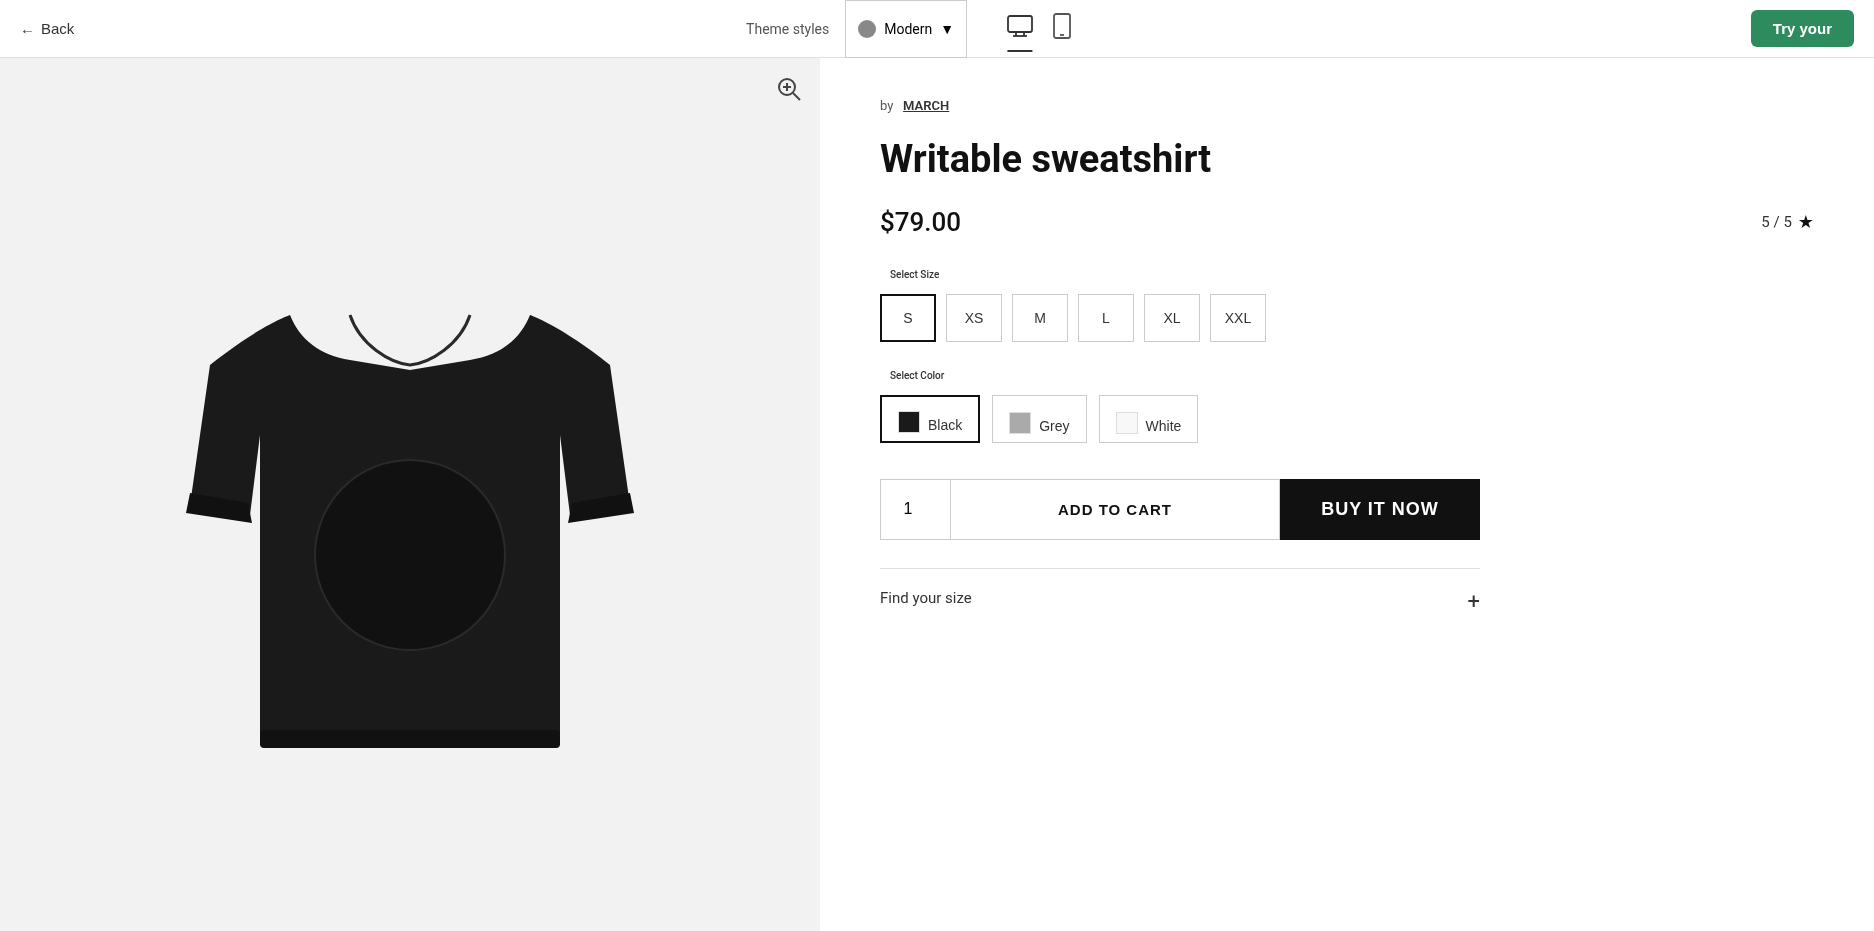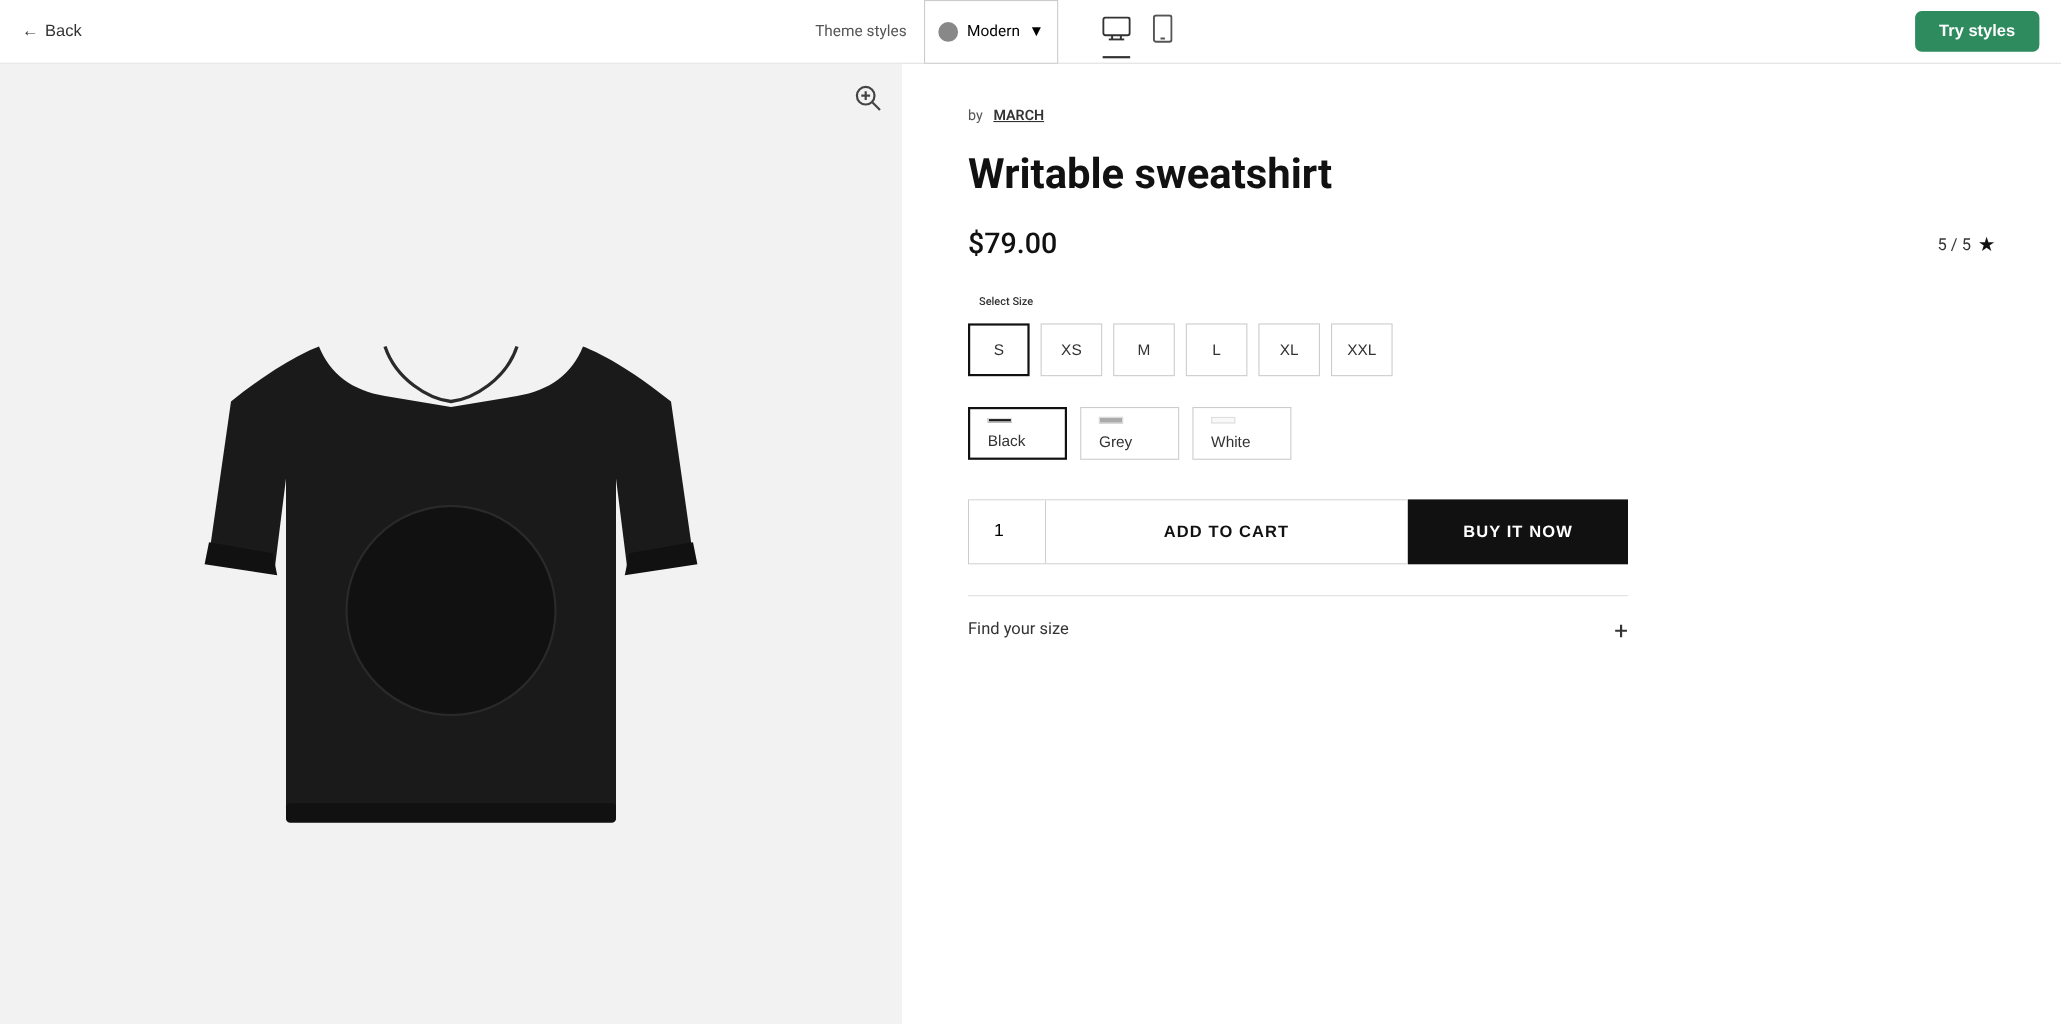--- a/index.html
+++ b/index.html
@@ -131,46 +131,46 @@
     .size-btn.selected {
       border: 2px solid #111;
     }
 
     
     .color-section { margin-bottom: 36px; }
     .color-options {
       display: flex; gap: 12px; flex-wrap: wrap;
     }
     .color-btn {
-      display: flex; align-items: flex-start; gap: 8px;
+      display: flex; align-items: flex-end; gap: 8px;
       border: 1px solid #ccc; background: #fff;
       padding: 8px 16px; cursor: pointer;
       font-size: 14px; color: #333;
-      min-width: 90px; height: 48px; flex-direction: column;
+      min-width: 90px; height: 48px;
     }
     .color-btn.selected {
       border: 2px solid #111;
     }
     .color-swatch {
       width: 22px; height: 22px;
       border: 1px solid #ddd;
     }
     .qty-input {
       width: 70px; border: none; border-right: 1px solid #ccc;
       text-align: center; font-size: 16px; font-weight: 500;
       padding: 0 10px; outline: none;
     }
     .add-to-cart-btn {
       flex: 1; background: #fff; border: none;
       font-size: 15px; font-weight: 700; letter-spacing: 1px;
       cursor: pointer; color: #111; padding: 20px;
     }
     .buy-now-btn {
       background: #111; color: #fff;
-      border: none; font-size: 15px; font-weight: 700;
+      border: none; font-size: 18px; font-weight: 700;
       letter-spacing: 1px; cursor: pointer;
       padding: 20px 32px;
       min-width: 200px;
     }
     .cart-buttons {
       display: flex; gap: 0; margin-bottom: 28px; max-width: 600px;
     }
     .cart-border-wrap {
       display: flex; border: 1px solid #ccc; flex: 1;
     }
@@ -217,21 +217,21 @@
       </svg>
     </button>
     <button class="device-btn">
       <svg width="18" height="26" viewBox="0 0 18 26">
         <rect x="1" y="1" width="16" height="24" rx="2" fill="none" stroke="#555" stroke-width="1.8"></rect>
         <line x1="7" y1="22" x2="11" y2="22" stroke="#555" stroke-width="1.8"></line>
       </svg>
     </button>
   </div>
 
-  <button class="try-theme-btn">Try styles</button>
+  <button class="try-theme-btn">Try your</button>
 </div>
 
 <div class="main">
 
   <div class="product-image-panel">
     <button class="zoom-icon-btn">
       <svg width="26" height="26" viewBox="0 0 26 26" fill="none">
         <circle cx="11" cy="11" r="8" stroke="#444" stroke-width="2"></circle>
         <line x1="17" y1="17" x2="24" y2="24" stroke="#444" stroke-width="2"></line>
         <line x1="7" y1="11" x2="15" y2="11" stroke="#444" stroke-width="2"></line>
@@ -279,20 +279,21 @@
         <button class="size-btn selected">S</button>
         <button class="size-btn">XS</button>
         <button class="size-btn">M</button>
         <button class="size-btn">L</button>
         <button class="size-btn">XL</button>
         <button class="size-btn">XXL</button>
       </div>
     </div>
 
     <div class="color-section">
+      <div class="section-label">Select Color</div>
       <div class="color-options">
         <button class="color-btn selected">
           <span class="color-swatch" style="background:#1a1a1a;"></span>
           <span>Black</span>
         </button>
         <button class="color-btn">
           <span class="color-swatch" style="background:#aaa;"></span>
           <span>Grey</span>
         </button>
         <button class="color-btn">

